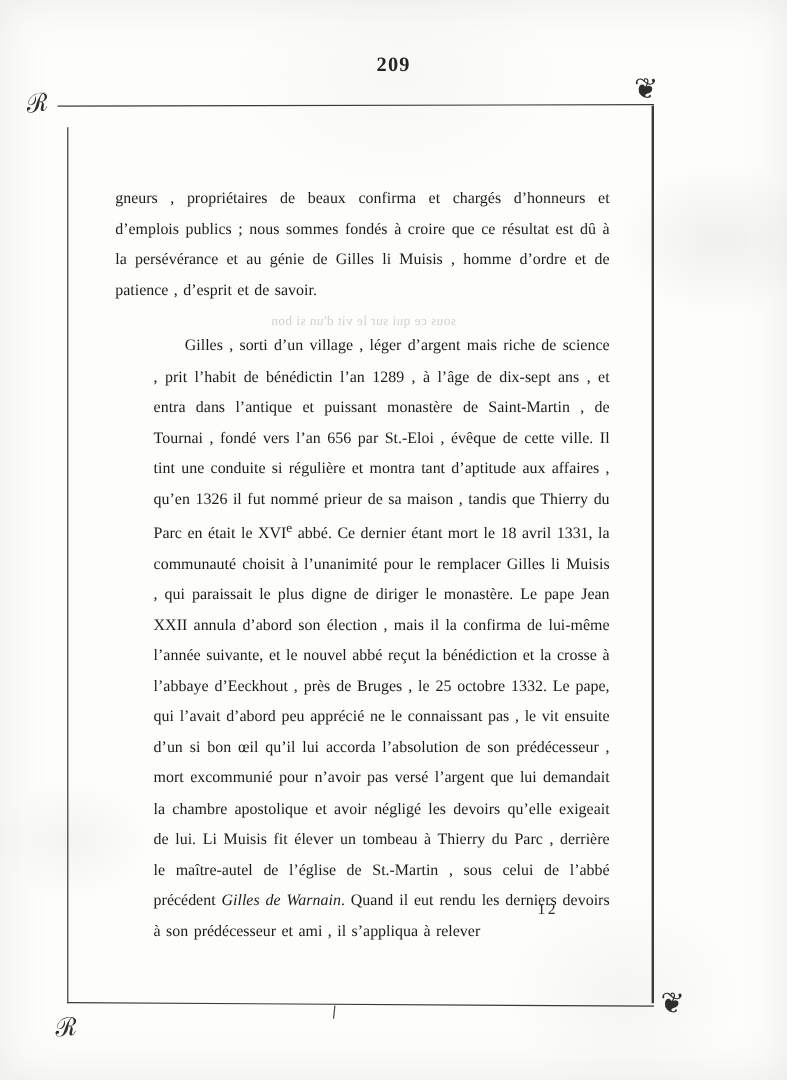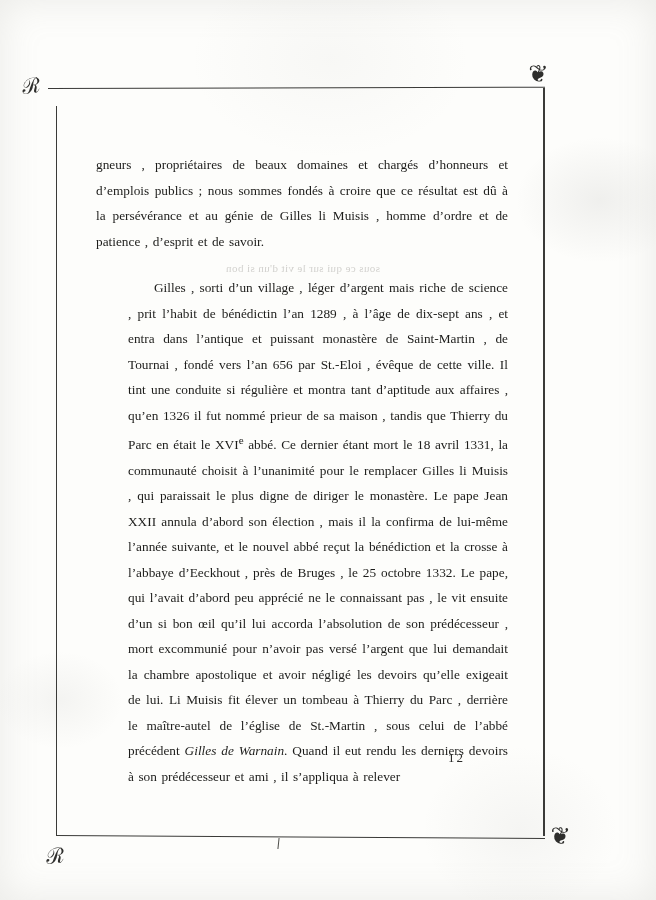--- a/index.html
+++ b/index.html
@@ -136,37 +136,38 @@
     inset: 0;
     pointer-events: none;
     box-shadow: inset 0 0 38px rgba(150,150,145,0.18);
   }
 </style>
 </head>
 <body>
 
 <div id="page">
 
+  <div id="page-number">209</div>
 
   <div id="frame">
     <div class="rule top"></div>
     <div class="rule right"></div>
     <div class="rule bottom"></div>
     <div class="rule left"></div>
   </div>
 
   <div class="corner tl">ℛ</div>
   <div class="corner tr">❦</div>
   <div class="corner bl">ℛ</div>
   <div class="corner br">❦</div>
 
   <div id="ghost">sous ce qui sur le vit d'un si bon</div>
 
   <div id="text-block">
-    <p class="para" id="paragraph-1"><span>gneurs , propriétaires de beaux domaines et chargés d’honneurs et d’emplois publics ; nous sommes fondés à croire que ce résultat est dû à la persévérance et au génie de Gilles li Muisis , homme d’ordre et de patience , d’esprit et de savoir.</span></p>
+    <p class="para" id="paragraph-1"><span>gneurs , propriétaires de beaux confirma et chargés d’honneurs et d’emplois publics ; nous sommes fondés à croire que ce résultat est dû à la persévérance et au génie de Gilles li Muisis , homme d’ordre et de patience , d’esprit et de savoir.</span></p>
     <p class="para indent" id="paragraph-2"><span>Gilles , sorti d’un village , léger d’argent mais riche de science , prit l’habit de bénédictin l’an 1289 , à l’âge de dix-sept ans , et entra dans l’antique et puissant monastère de Saint-Martin , de Tournai , fondé vers l’an 656 par St.-Eloi , évêque de cette ville. Il tint une conduite si régulière et montra tant d’aptitude aux affaires , qu’en 1326 il fut nommé prieur de sa maison , tandis que Thierry du Parc en était le XVI</span><sup>e</sup><span> abbé. Ce dernier étant mort le 18 avril 1331, la communauté choisit à l’unanimité pour le remplacer Gilles li Muisis , qui paraissait le plus digne de diriger le monastère. Le pape Jean XXII annula d’abord son élection , mais il la confirma de lui-même l’année suivante, et le nouvel abbé reçut la bénédiction et la crosse à l’abbaye d’Eeckhout , près de Bruges , le 25 octobre 1332. Le pape, qui l’avait d’abord peu apprécié ne le connaissant pas , le vit ensuite d’un si bon œil qu’il lui accorda l’absolution de son prédécesseur , mort excommunié pour n’avoir pas versé l’argent que lui demandait la chambre apostolique et avoir négligé les devoirs qu’elle exigeait de lui. Li Muisis fit élever un tombeau à Thierry du Parc , derrière le maître-autel de l’église de St.-Martin , sous celui de l’abbé précédent </span><span class="it">Gilles de Warnain</span><span>. Quand il eut rendu les derniers devoirs à son prédécesseur et ami , il s’appliqua à relever</span></p>
   </div>
 
   <div id="signature-mark">12</div>
 
   <div id="stray-mark"></div>
   <div id="edge-shade"></div>
 </div>
 
 </body></html>

